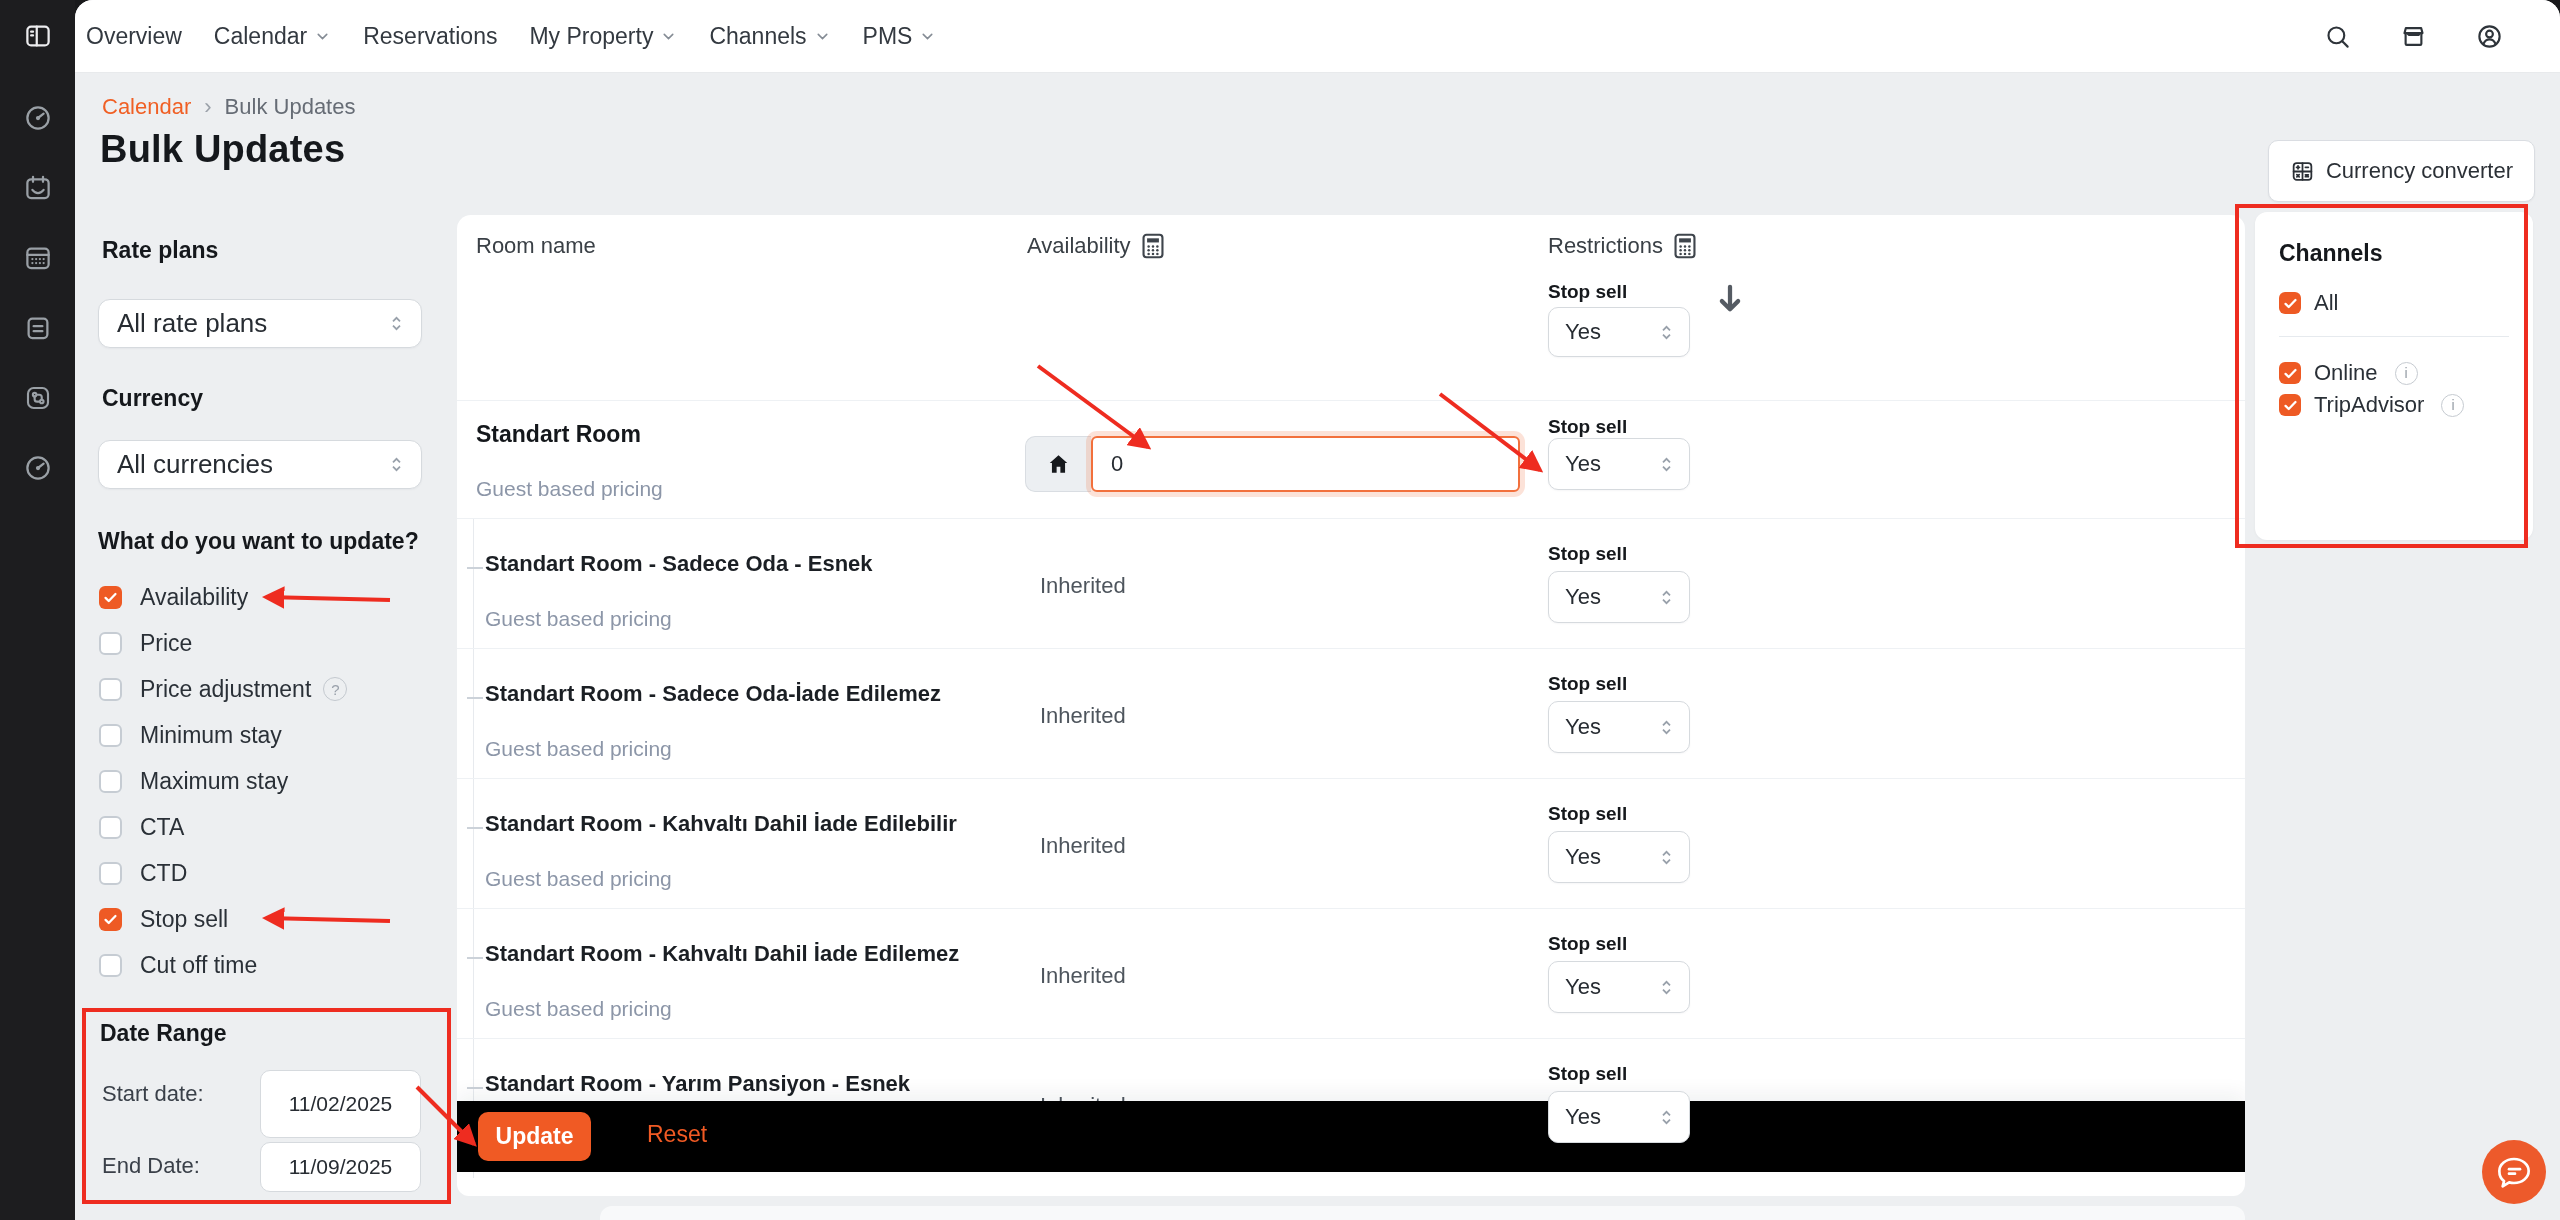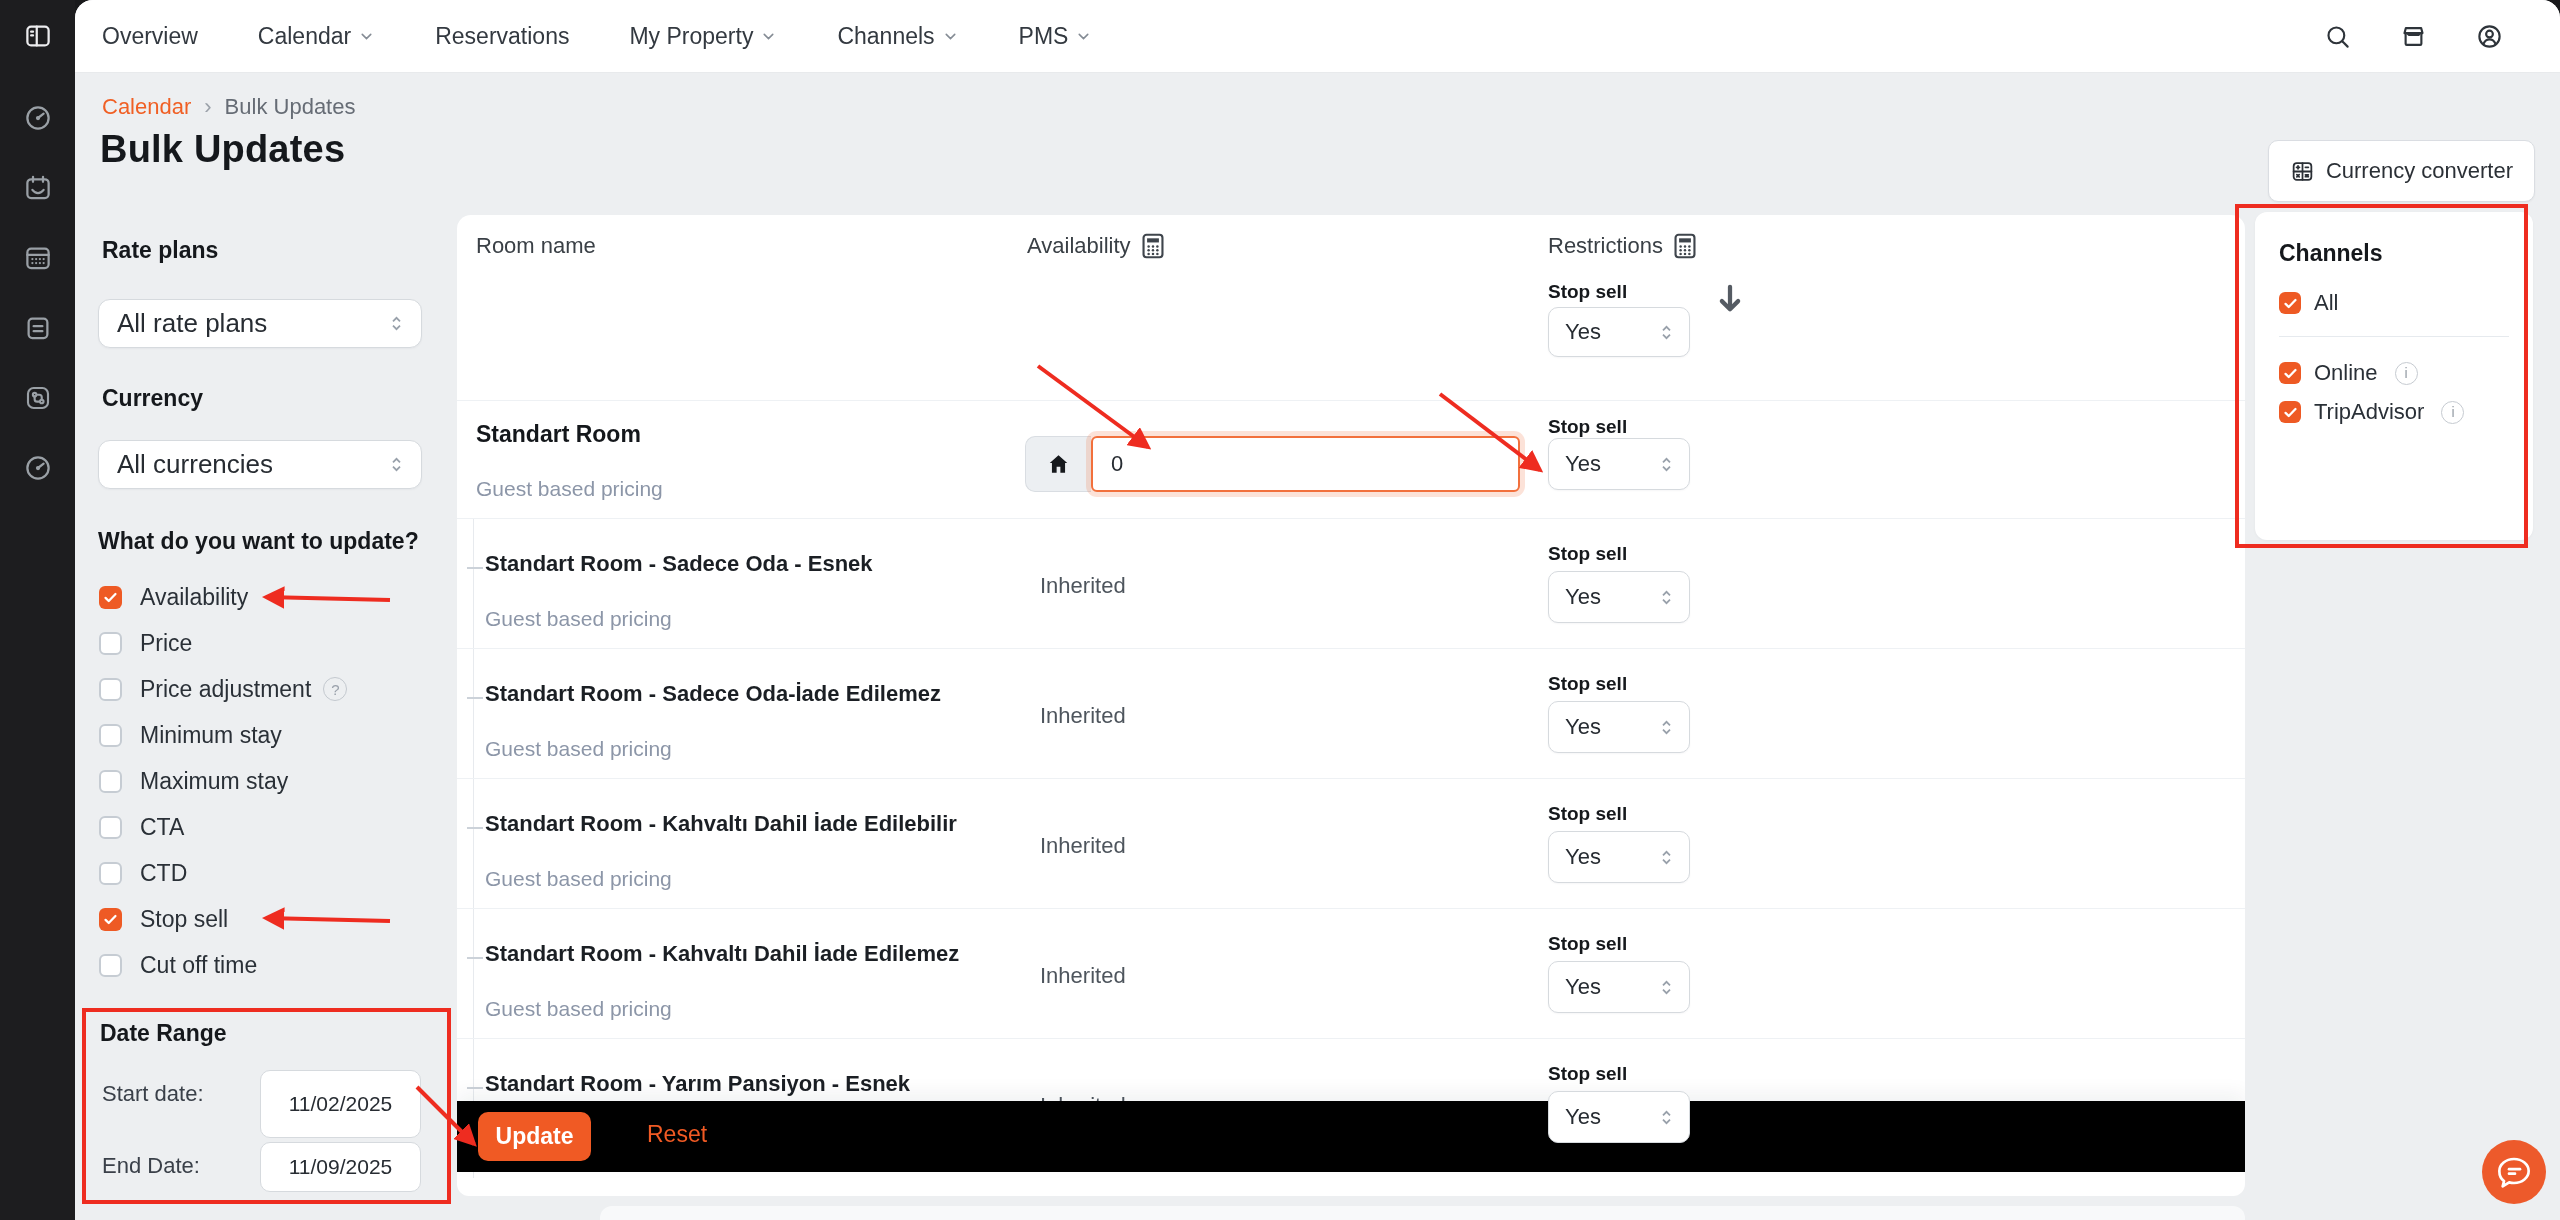--- a/index.html
+++ b/index.html
@@ -16,21 +16,21 @@
   .side-icon svg { width: 30px; height: 30px; }
 
   
   .main-bg { position: absolute; left: 75px; top: 0; right: 0; bottom: 0;
     background: #edeff1; border-radius: 18px 18px 0 0; z-index: 1; }
 
   
   .topbar { position: absolute; left: 75px; top: 0; width: 2485px; height: 73px;
     background: #ffffff; border-bottom: 1px solid #e8eaec; border-radius: 18px 18px 0 0;
     display: flex; align-items: center; z-index: 10; }
-  .topnav { display: flex; align-items: center; gap: 60px; padding-left: 27px; }
+  .topnav { display: flex; align-items: center; gap: 32px; padding-left: 11px; }
   .nav-item { display: flex; align-items: center; gap: 7px; font-size: 23px; color: #333940;
     cursor: pointer; white-space: nowrap; }
   .nav-item svg { width: 17px; height: 17px; color: #858c95; }
   .topbar-icons { position: absolute; right: 57px; top: 0; height: 73px; display: flex;
     align-items: center; gap: 49px; }
   .tb-icon { width: 27px; height: 27px; color: #2e343a; cursor: pointer; }
   .tb-icon svg { width: 100%; height: 100%; }
 
   
   .breadcrumb { position: absolute; left: 102px; top: 94px; display: flex; gap: 13px;
@@ -531,21 +531,21 @@
     <div class="ch-divider"></div>
     <div class="ch-row" style="top:148px">
       <span class="cb checked">
           <svg viewBox="0 0 24 24" fill="none" stroke="#fff" stroke-width="3.2" stroke-linecap="round" stroke-linejoin="round">
             <path d="M5 12.5l4.5 4.5L19 7"></path>
           </svg>
         </span>
       <span class="ch-label">Online</span>
       <span class="info-badge">i</span>
     </div>
-    <div class="ch-row" style="top:187px">
+    <div class="ch-row" style="top:180px">
       <span class="cb checked">
           <svg viewBox="0 0 24 24" fill="none" stroke="#fff" stroke-width="3.2" stroke-linecap="round" stroke-linejoin="round">
             <path d="M5 12.5l4.5 4.5L19 7"></path>
           </svg>
         </span>
       <span class="ch-label">TripAdvisor</span>
       <span class="info-badge">i</span>
     </div>
   </aside>
 

